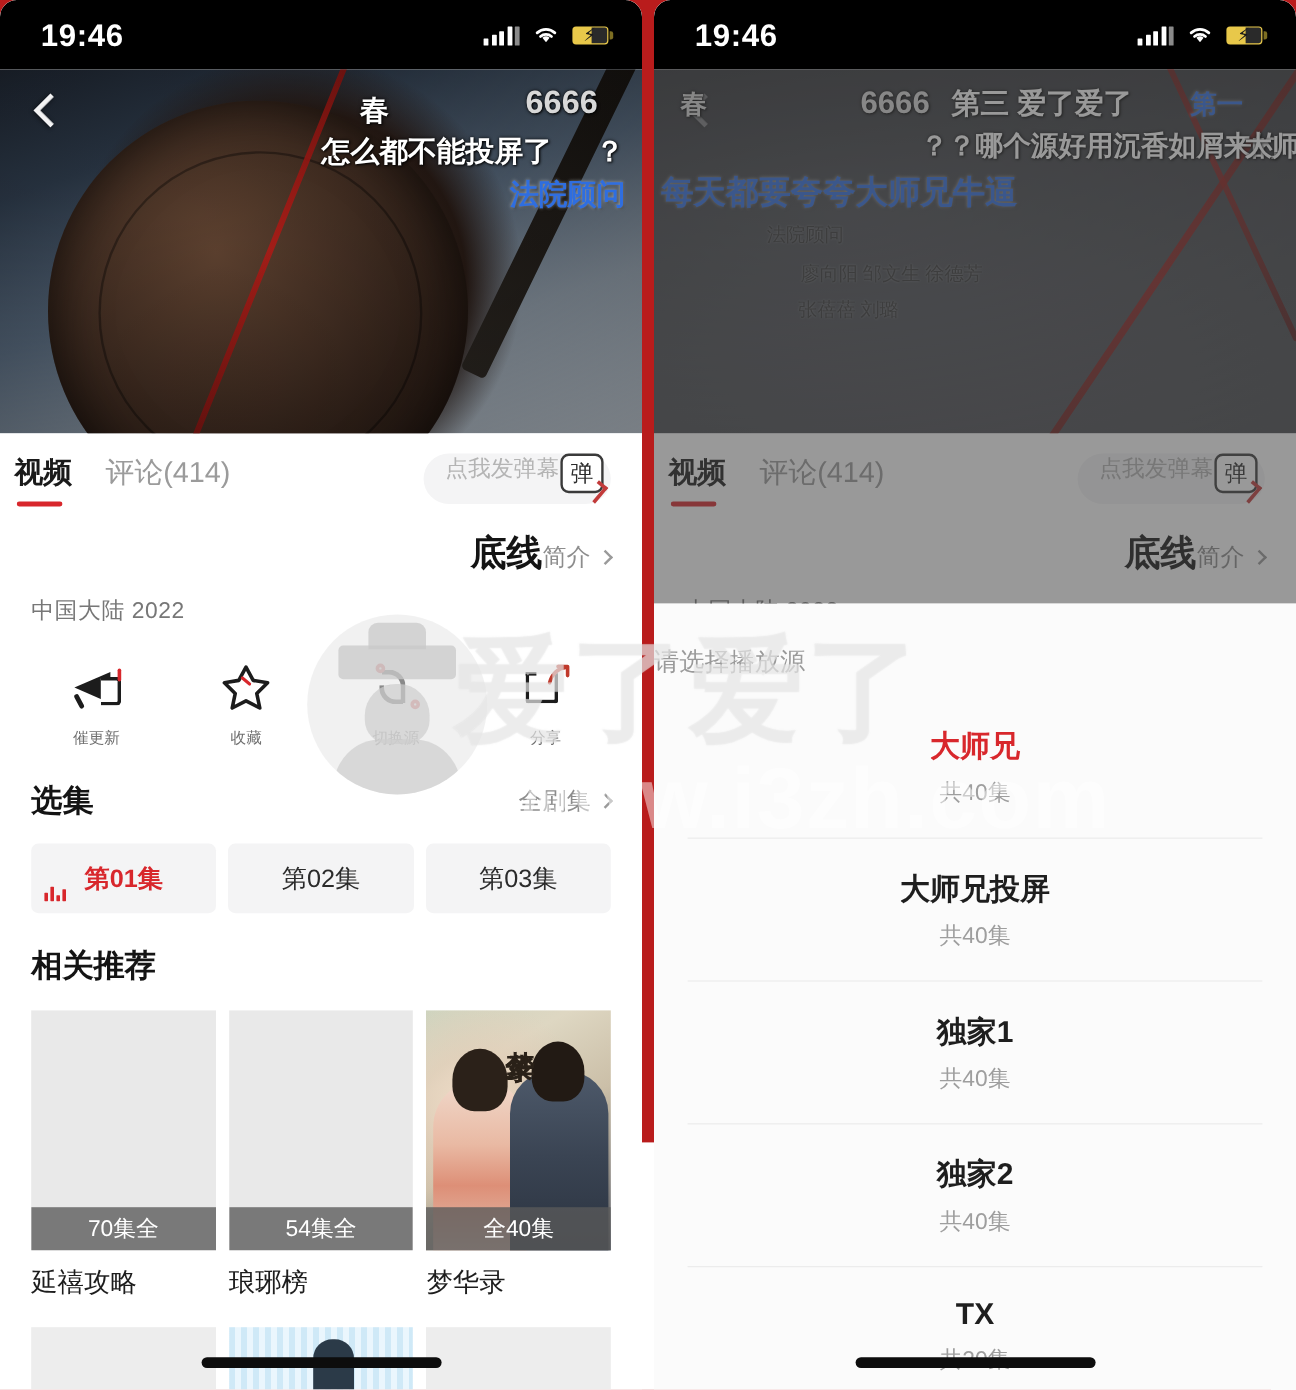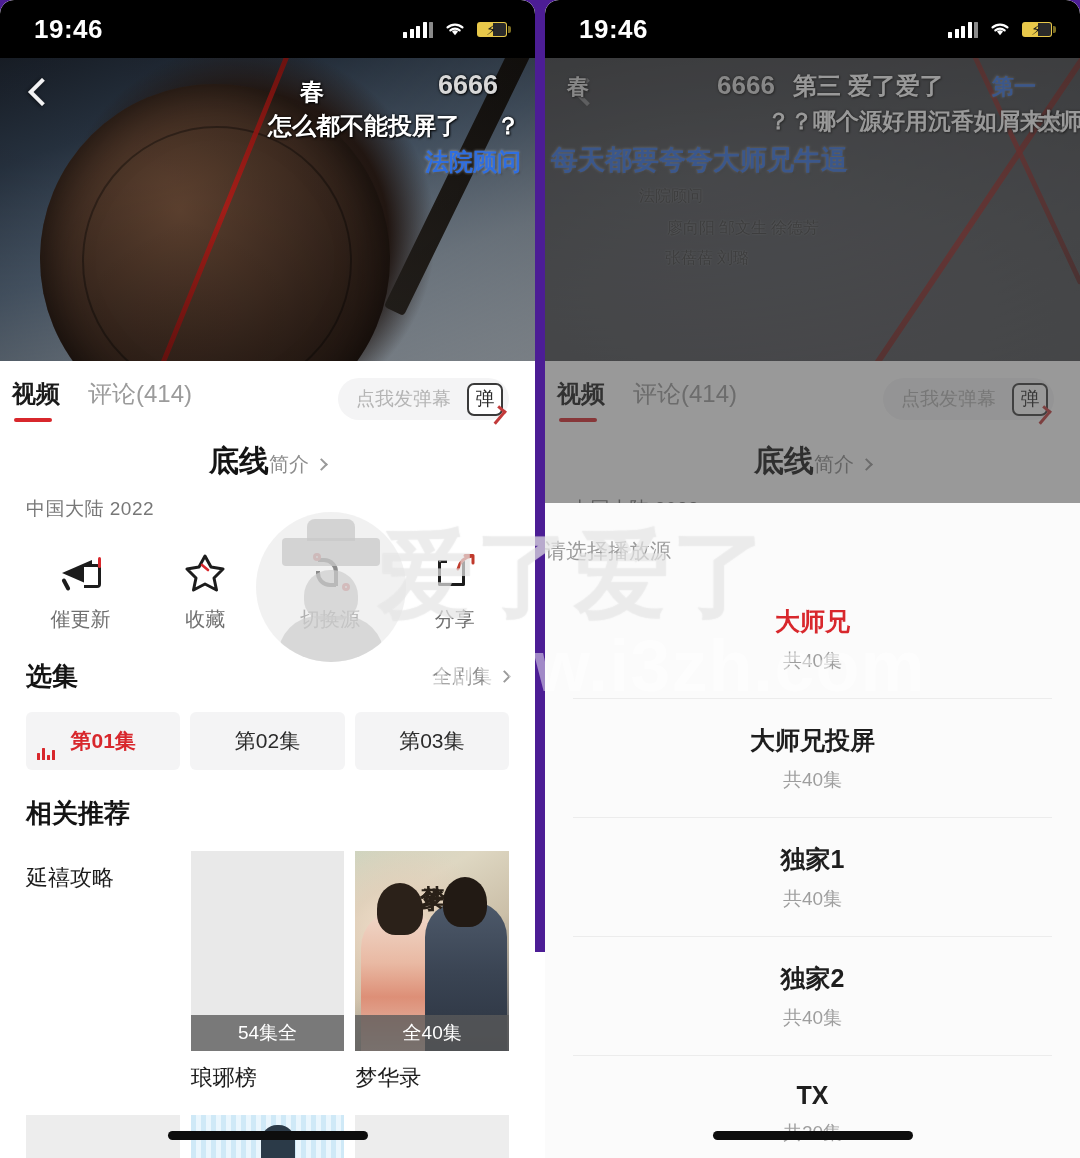--- a/index.html
+++ b/index.html
@@ -5,21 +5,21 @@
   * { box-sizing: border-box; margin: 0; padding: 0; }
   html, body {
     width: 1080px; height: 1158px;
     background: #ffffff;
     font-family: "Liberation Sans", "DejaVu Sans", sans-serif;
     overflow: hidden;
   }
   .stage {
     position: relative;
     width: 1080px; height: 952px;
-    background: #4c1d95;
+    background: #b91c1c;
     display: flex;
     gap: 10px;
   }
 
   
   .panel {
     position: relative;
     width: 535px; height: 1158px;
     background: #ffffff;
     overflow: hidden;
@@ -149,57 +149,57 @@
     position: relative;
     font-size: 24px; color: #9b9b9b; margin-right: 28px;
     padding-bottom: 10px; cursor: pointer;
   }
   .tab.active { color: #1a1a1a; font-weight: bold; }
   .tab.active::after {
     content:''; position:absolute; left:2px; bottom:-2px;
     width: 38px; height: 4px; background: #d8272c; border-radius: 2px;
   }
   .dm-entry {
-    margin-left:auto; display:flex; align-items:center;
+    margin-left:auto; display:flex; 
     background: #f4f4f5; border-radius: 22px;
-    height: 42px; padding: 0 6px 0 18px; gap: 16px;
+    height: 42px; padding: 0 6px 0 18px; gap: 1px;
   }
   .dm-entry .ph { font-size: 19px; color: #b4b4b4; }
   .dm-toggle {
     width: 36px; height: 33px; border: 2px solid #3a3a3a; border-radius: 7px;
     display:flex; align-items:center; justify-content:center;
     font-size: 19px; color:#2b2b2b; position: relative; background:#fff;
   }
   .dm-toggle::after {
     content:''; position:absolute; right:-5px; bottom:-6px;
     width: 14px; height: 7px;
     border-right: 3px solid #c23a3a; border-bottom: 3px solid #c23a3a;
     transform: rotate(-50deg);
   }
 
   
   .title-row {
-    display:flex; align-items:baseline; justify-content:center;
+    display:flex; align-items:baseline; justify-content:flex-end;
     padding: 18px 26px 0 26px;
   }
   .show-title { font-size: 30px; font-weight: bold; color:#141414; }
   .brief { font-size: 20px; color:#8d8d8d; display:flex; align-items:center; gap:8px; }
   .chev {
     width:9px;height:9px;border-right:2px solid #9a9a9a;border-top:2px solid #9a9a9a;
     transform: rotate(45deg); display:inline-block;
   }
   .meta { padding: 14px 26px 0 26px; font-size: 19px; color:#777777; letter-spacing:.5px; }
   .meta span + span { }
 
   
   .actions {
     display:flex; padding: 30px 18px 0 18px;
   }
   .action { flex: 1; display:flex; flex-direction:column; align-items:center; gap: 14px; }
-  .action .lab { font-size: 20px; color:#707070; }
+  .action .lab { font-size: 13px; color:#707070; }
   .ic { width: 44px; height: 40px; position: relative; }
 
   
   .ic-mega .horn {
     position:absolute; left:4px; top:8px; width:0;height:0;
     border-top: 13px solid transparent; border-bottom: 13px solid transparent;
     border-right: 30px solid #1c1c1c;
   }
   .ic-mega .horn::after{
     content:''; position:absolute; left:22px; top:-9px; width:14px;height:18px;
@@ -521,20 +521,23 @@
       <div class="ep">
         <span>第03集</span>
       </div>
     </div>
 
     <div class="sec-head">
       <div class="sec-title">相关推荐</div>
     </div>
     <div class="recs">
       <div class="rec">
+        <div class="thumb">
+          <div class="badge">70集全</div>
+        </div>
         <div class="name">延禧攻略</div>
       </div>
       <div class="rec">
         <div class="thumb">
           <div class="badge">54集全</div>
         </div>
         <div class="name">琅琊榜</div>
       </div>
       <div class="rec">
         <div class="thumb poster">

